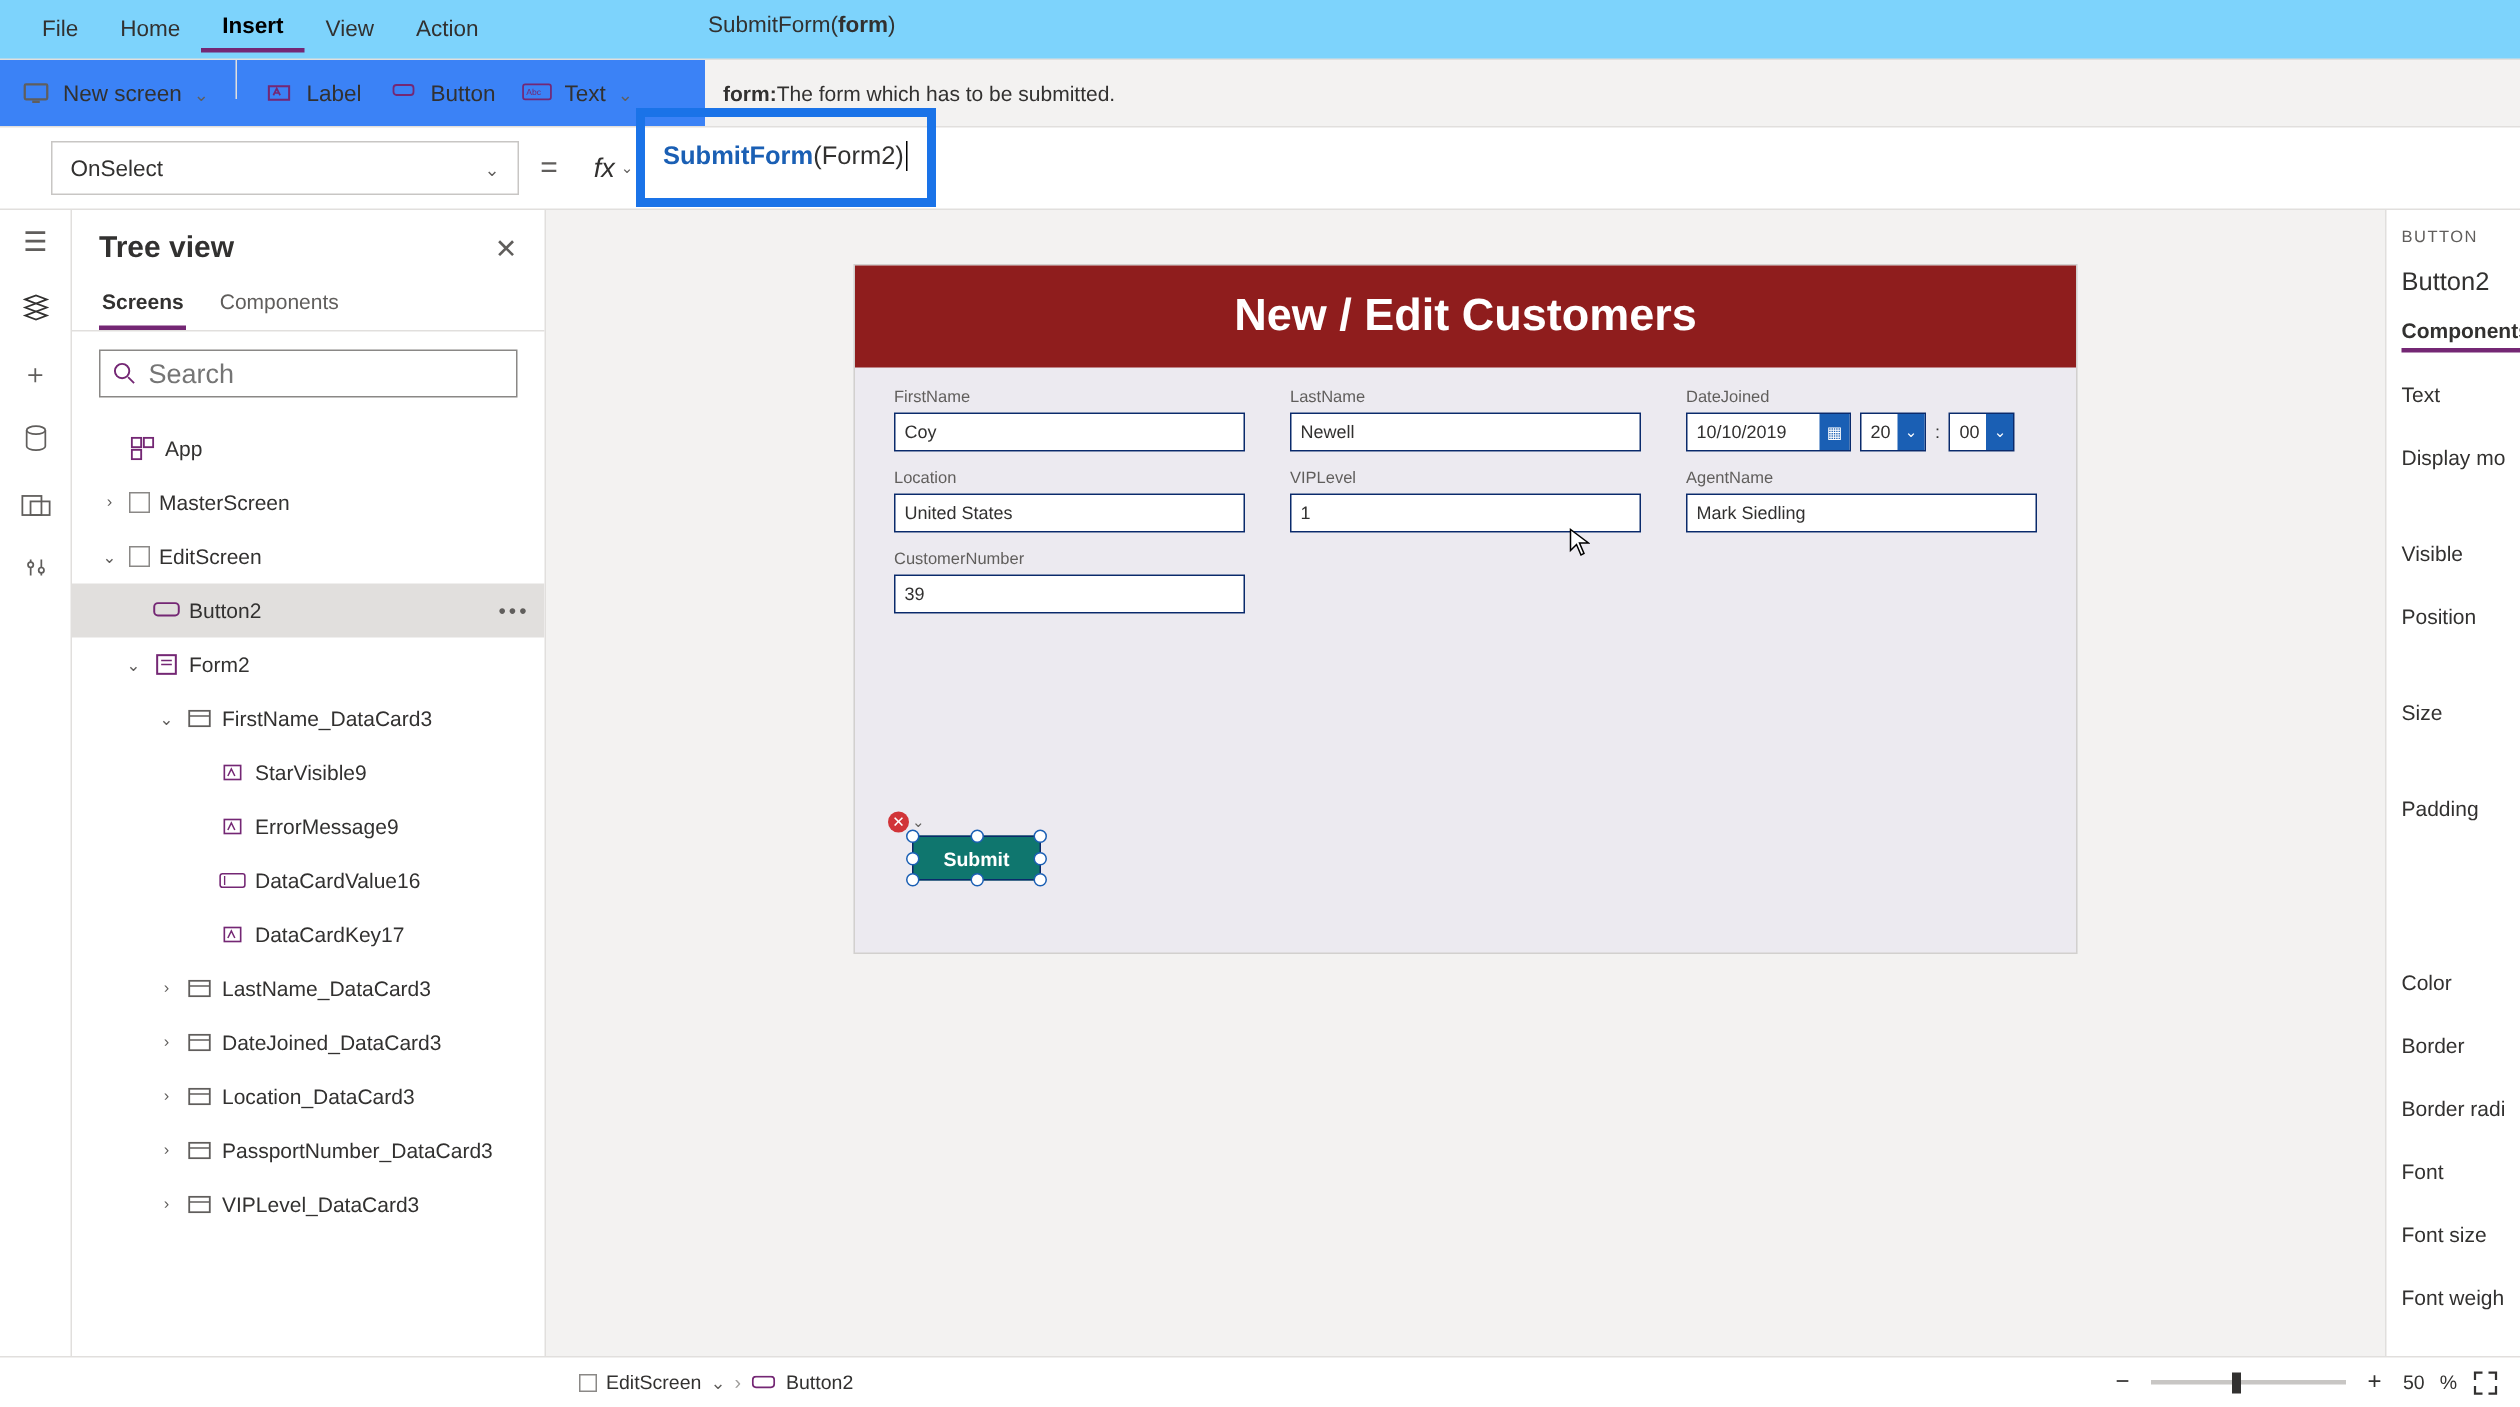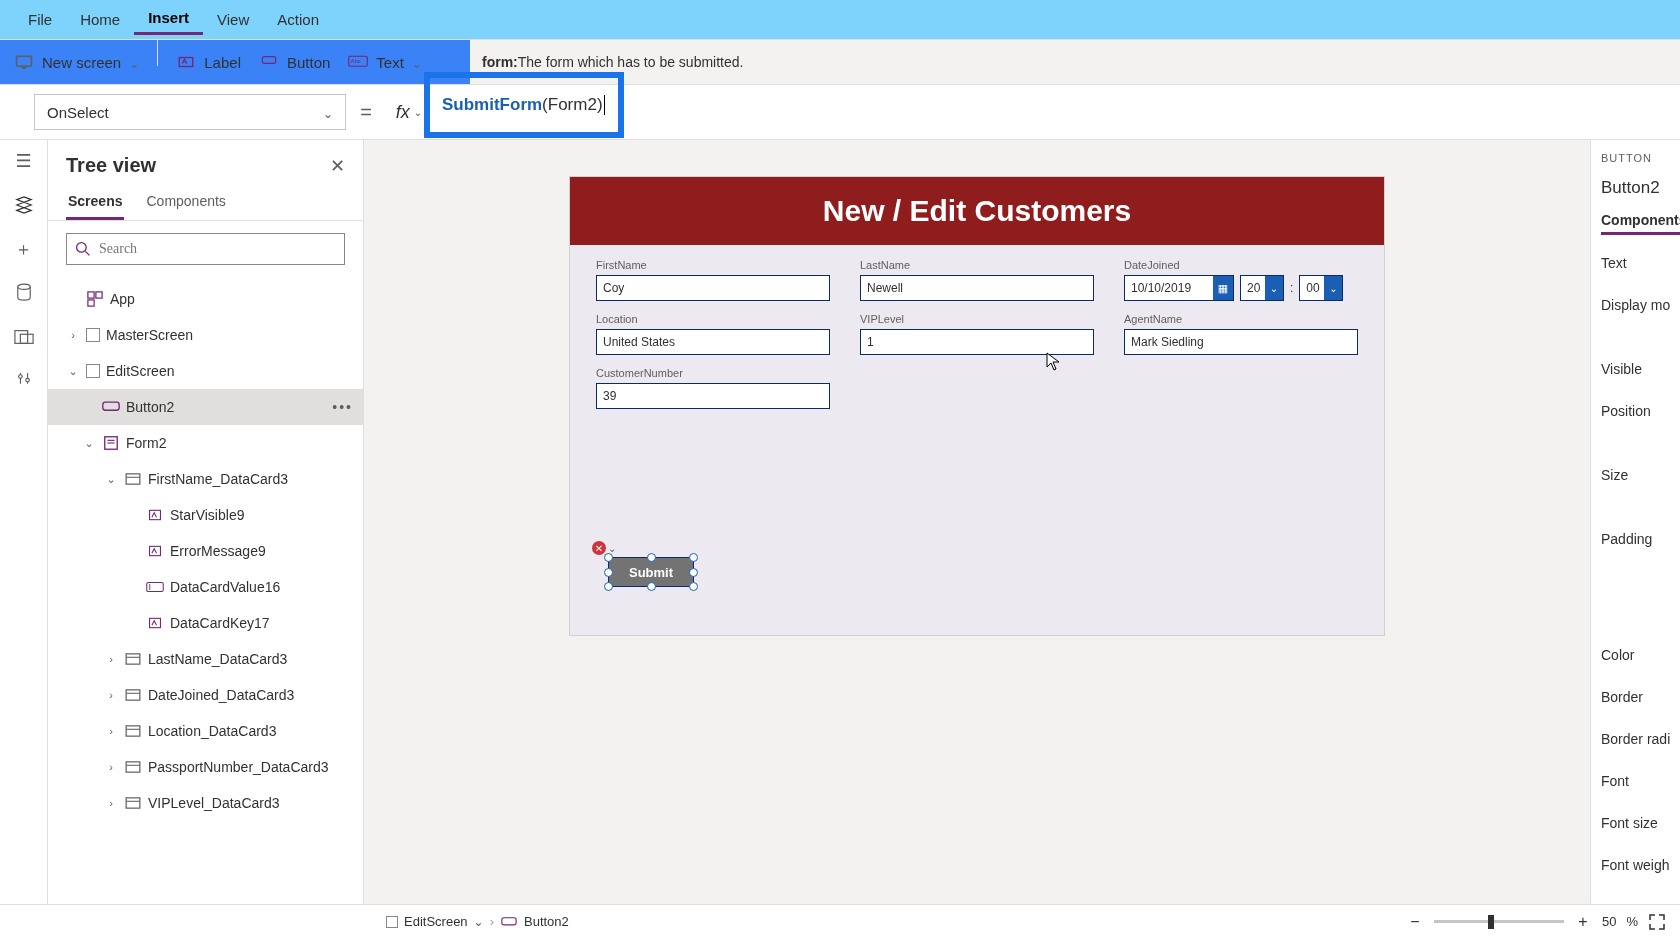--- a/index.html
+++ b/index.html
@@ -34,21 +34,21 @@
   .left-rail { width:48px; background:#fff; border-right:1px solid #e1dfdd; display:flex; flex-direction:column; align-items:center; padding-top:10px; gap:22px; }
   .rail-icon { width:22px; height:22px; color:#605e5c; cursor:pointer; display:flex; align-items:center; justify-content:center; font-size:18px; }
 
   .tree-panel { width:316px; background:#fff; border-right:1px solid #e1dfdd; display:flex; flex-direction:column; }
   .tree-head { display:flex; justify-content:space-between; align-items:center; padding:14px 18px 8px; }
   .tree-title { font-size:20px; font-weight:600; color:#323130; }
   .tree-tabs { display:flex; gap:20px; padding:0 18px; border-bottom:1px solid #e1dfdd; }
   .tree-tab { padding:8px 2px; font-size:14px; cursor:pointer; color:#605e5c; }
   .tree-tab.active { color:#323130; font-weight:600; border-bottom:3px solid #742774; }
   .tree-search { margin:12px 18px; height:32px; border:1px solid #8a8886; display:flex; align-items:center; padding:0 8px; gap:8px; }
-  .tree-search input { border:none; outline:none; font-size:14px; flex:1; background:transparent;font-family:Liberation Serif, serif; }
+  .tree-search input { border:none; outline:none; font-size:18px; flex:1; background:transparent; }
   .tree-list { flex:1; overflow-y:auto; padding:4px 0 12px; }
   .tree-row { display:flex; align-items:center; height:36px; padding:0 10px 0 18px; font-size:14px; color:#323130; cursor:pointer; gap:6px; }
   .tree-row.selected { background:#e1dfdd; }
   .tr-chevron { width:14px; font-size:11px; color:#605e5c; display:inline-block; text-align:center; }
   .tr-box { width:14px; height:14px; border:1px solid #8a8886; }
   .tr-icon { width:18px; height:18px; display:flex; align-items:center; justify-content:center; font-size:14px; color:#605e5c; }
   .tr-icon.purple { color:#742774; }
   .indent-1 { padding-left:34px; } .indent-2 { padding-left:56px; }
   .indent-3 { padding-left:78px; }
   .tree-row .dots { margin-left:auto; color:#605e5c; letter-spacing:2px; }
@@ -62,21 +62,21 @@
   .fld label { font-size:11px; color:#605e5c; }
   .fld .inp { height:26px; border:1px solid #0a2a6b; background:#fff; padding:0 6px; font-size:12px; color:#323130; display:flex; align-items:center; }
   .date-row { display:flex; gap:6px; }
   .date-main { flex: 0 0 110px; position:relative; }
   .date-cal { position:absolute; right:0; top:0; bottom:0; width:20px; background:#1a5fb4; display:flex; align-items:center; justify-content:center; color:#fff; font-size:11px;}
   .dd { width:44px; position:relative; }
   .dd .chv { position:absolute; right:0; top:0; bottom:0; width:18px; background:#1a5fb4; color:#fff; display:flex; align-items:center; justify-content:center; font-size:10px;}
   .colon { display:flex; align-items:center; font-size:12px; color:#323130;}
 
   .sel-btn { position:absolute; left:38px; top:380px; }
-  .submit-btn { width:86px; height:30px; background:#737373; color:#fff; border:1px solid #0a2a6b; font-size:13px; font-weight:600; display:flex; align-items:center; justify-content:center; position:relative; }
+  .submit-btn { width:86px; height:30px; background:#0f766e; color:#fff; border:1px solid #0a2a6b; font-size:13px; font-weight:600; display:flex; align-items:center; justify-content:center; position:relative; }
   .handle { width:9px; height:9px; background:#fff; border:1px solid #1a5fb4; border-radius:50%; position:absolute; }
   .h-tl { left:-5px; top:-5px; } .h-tr { right:-5px; top:-5px; }
   .h-bl { left:-5px; bottom:-5px; } .h-br { right:-5px; bottom:-5px; }
   .h-ml { left:-5px; top:calc(50% - 4px);} .h-mr { right:-5px; top:calc(50% - 4px);}
   .h-mt { top:-5px; left:calc(50% - 4px);} .h-mb { bottom:-5px; left:calc(50% - 4px);}
   .err-badge { position:absolute; left:-16px; top:-16px; display:flex; align-items:center; gap:2px;}
   .err-x { width:14px; height:14px; border-radius:50%; background:#d13438; color:#fff; font-size:10px; display:flex; align-items:center; justify-content:center;}
   .err-ch { font-size:10px; color:#605e5c; }
 
   .mouse-cursor { position:absolute; left:476px; top:175px; width:14px; height:20px; pointer-events:none; }
@@ -103,20 +103,23 @@
 </style>
 </head>
 <body>
 
 <div class="menu-bar">
   <div class="menu-item">File</div>
   <div class="menu-item">Home</div>
   <div class="menu-item active">Insert</div>
   <div class="menu-item">View</div>
   <div class="menu-item">Action</div>
+  <div class="sig-bar">
+    <span>SubmitForm(</span><b>form</b><span>)</span>
+  </div>
 </div>
 
 <div class="ribbon-row">
   <div class="ribbon-left">
     <div class="ribbon-btn">
       <span class="ribbon-icon">
         <svg viewBox="0 0 24 24" width="20" height="20">
             <rect x="3" y="5" width="18" height="12" rx="1" fill="none" stroke="#605e5c" stroke-width="1.8"></rect>
             <rect x="9" y="18" width="6" height="2" fill="#605e5c"></rect>
           </svg>

